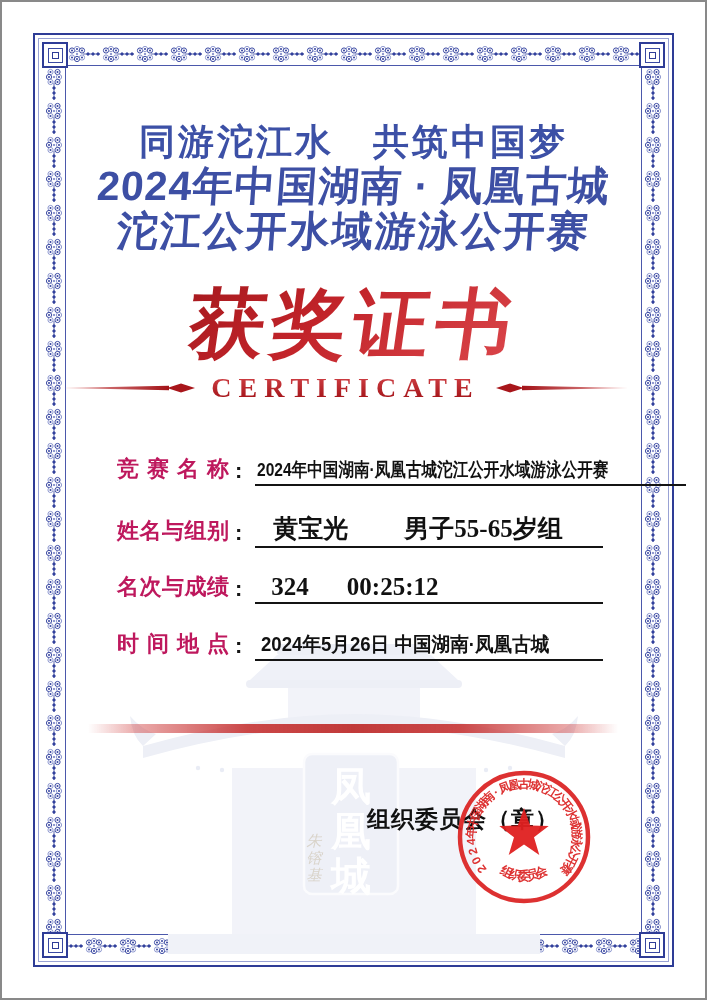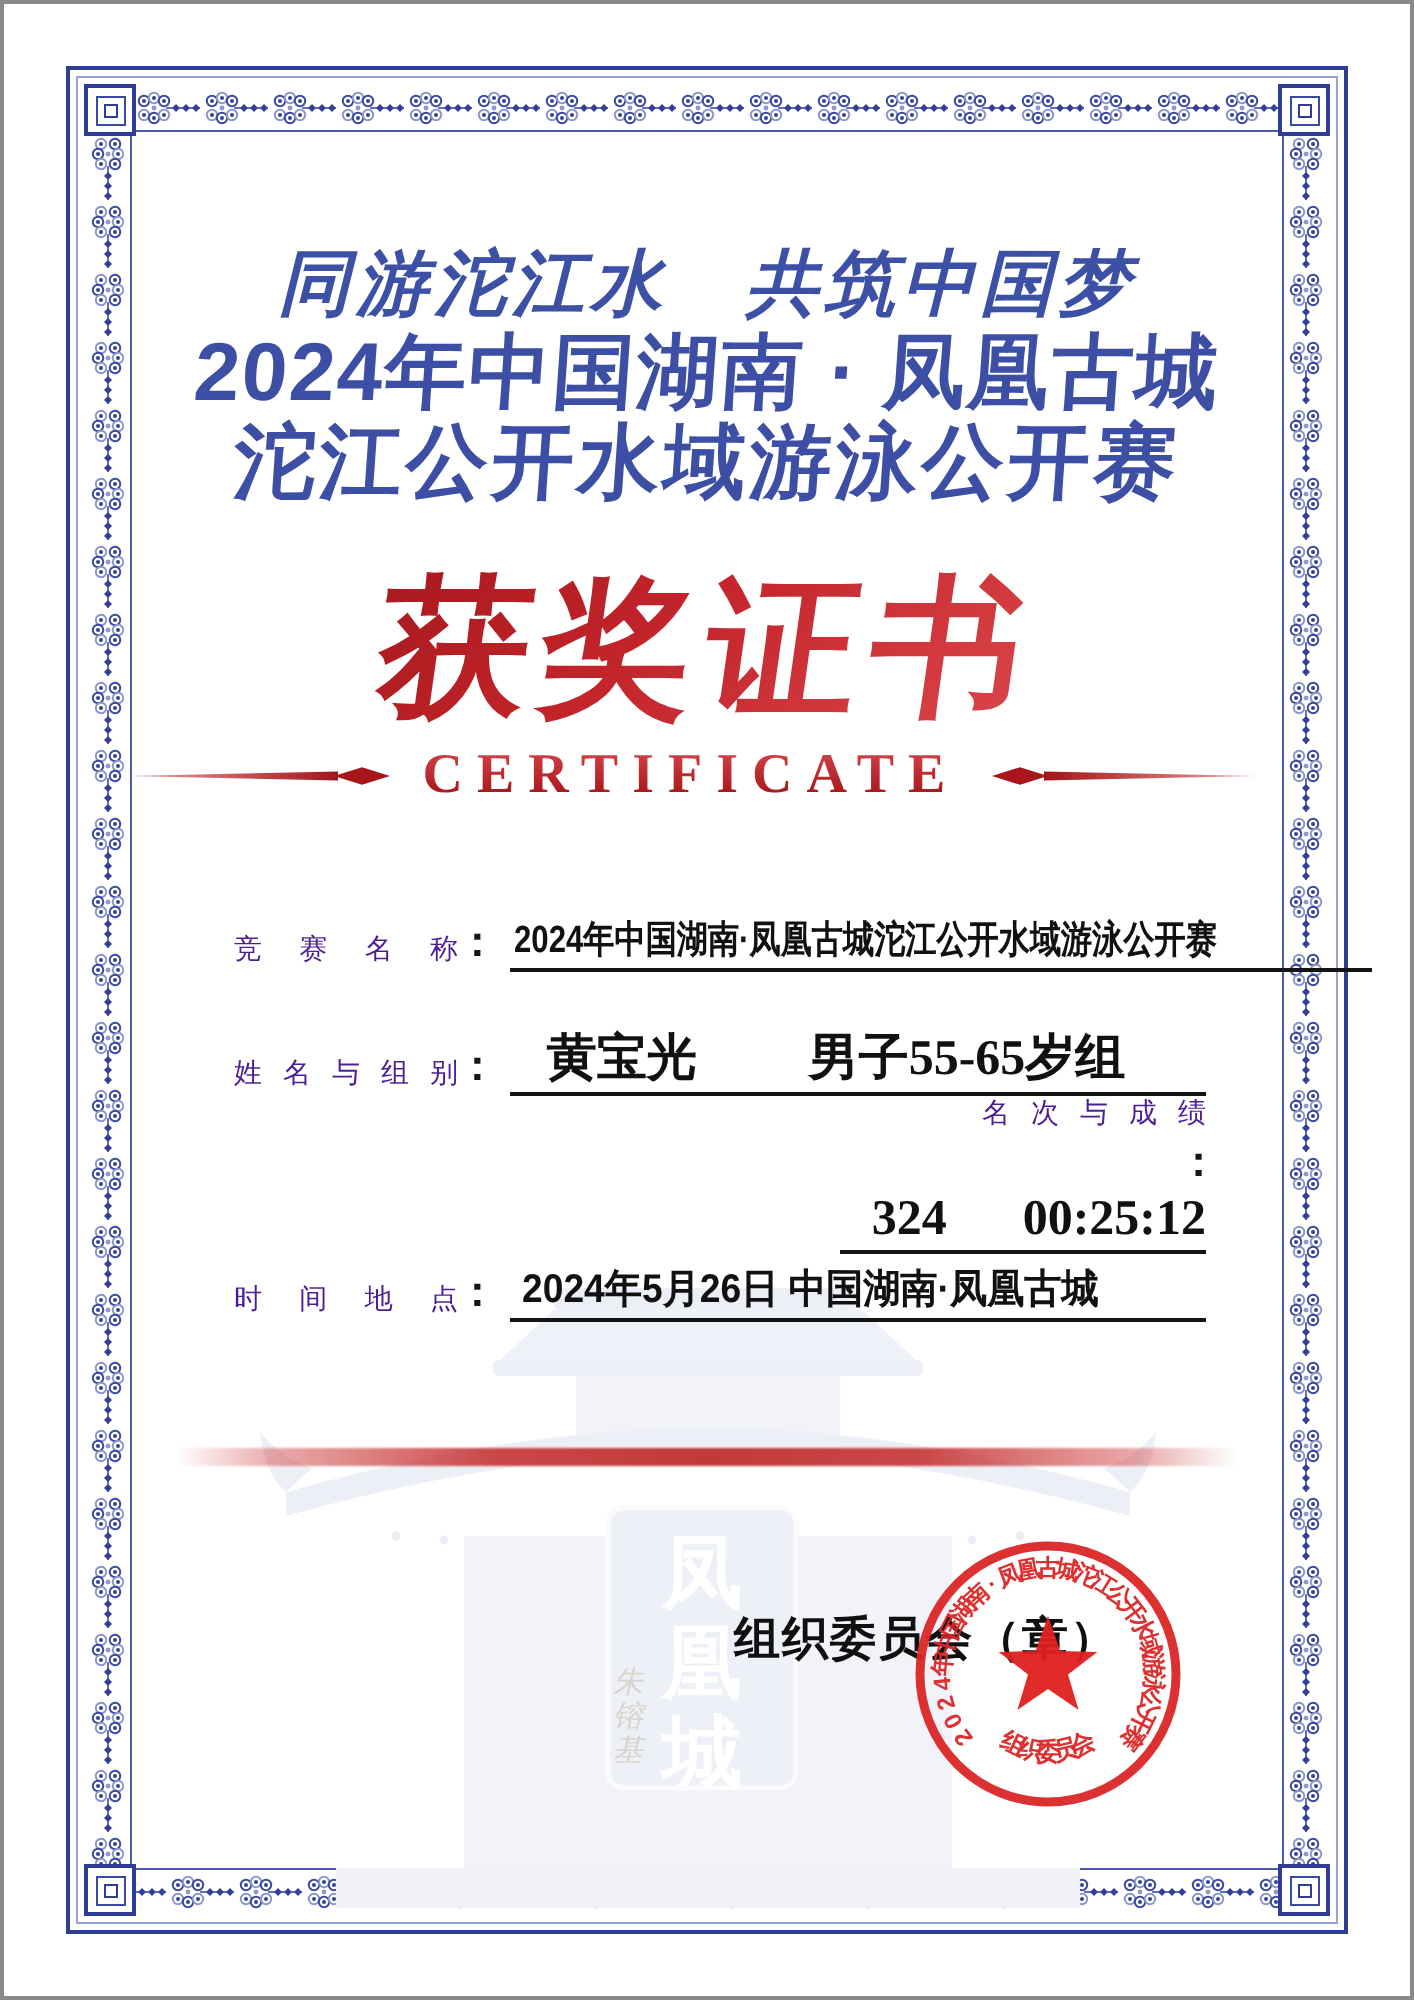--- a/index.html
+++ b/index.html
@@ -18,40 +18,40 @@
   .strip.left{left:45px;top:66px;width:18px;height:868px;}
   .strip.right{right:45px;top:66px;width:18px;height:868px;}
   .corner{position:absolute;width:22px;height:22px;border:2px solid #2e3c96;
     display:flex;align-items:center;justify-content:center;background:#fff;}
   .corner .c2{width:13px;height:13px;border:1px solid #3a49a2;display:flex;align-items:center;justify-content:center;}
   .corner .c3{width:5px;height:5px;border:1.5px solid #2e3c96;}
   .corner.tl{left:42px;top:42px;} .corner.tr{right:42px;top:42px;}
   .corner.bl{left:42px;bottom:42px;} .corner.br{right:42px;bottom:42px;}
   
   .slogan{position:absolute;left:0;right:0;top:118px;text-align:center;
-    font-size:36px;font-weight:800;font-style:italic;color:#3c50a6;letter-spacing:3px;}
+    font-size:36px;font-weight:800;color:#3c50a6;letter-spacing:3px;}
   .event1{position:absolute;left:0;right:0;top:159px;text-align:center;
     font-size:41px;font-weight:900;color:#3d4fa4;transform:skewX(-4deg);letter-spacing:1px;}
   .event2{position:absolute;left:0;right:0;top:204px;text-align:center;
     font-size:41px;font-weight:900;color:#3d4fa4;transform:skewX(-4deg);letter-spacing:2px;}
   .award{position:absolute;left:0;right:0;top:274px;text-align:center;
     font-size:76px;font-weight:900;letter-spacing:6px;transform:skewX(-8deg);
     background:linear-gradient(135deg,#8f1014 5%,#c2242a 45%,#ef6266 100%);
     -webkit-background-clip:text;background-clip:text;color:transparent;-webkit-text-fill-color:transparent;}
   .subtitle{position:absolute;left:0;right:16px;top:370px;height:36px;
     display:flex;align-items:center;justify-content:center;gap:10px;}
   .subtitle .en{font-family:"Liberation Serif","DejaVu Serif",serif;font-size:28px;font-weight:700;
     letter-spacing:7px;background:linear-gradient(180deg,#d8484d 0%,#a31318 85%);
     -webkit-background-clip:text;background-clip:text;color:transparent;-webkit-text-fill-color:transparent;}
   .flourish{width:138px;height:12px;flex:0 0 auto;}
   
   .fields{position:absolute;left:117px;top:444px;width:486px;}
   .frow{display:flex;align-items:flex-end;}
-  .frow.r1{height:42px;} .frow.r2{height:62px;} .frow.r3{height:56px;flex-direction:column;} .frow.r4{height:57px;}
-  .flabel{width:112px;flex:0 0 auto;font-size:14px;font-weight:400;color:#4c1d95;
+  .frow.r1{height:42px;} .frow.r2{height:62px;} .frow.r3{height:56px;} .frow.r4{height:57px;}
+  .flabel{width:112px;flex:0 0 auto;font-size:22px;font-weight:700;color:#be185d;
     text-align:justify;text-align-last:justify;padding-bottom:2px;}
   .fcolon{flex:0 0 auto;font-size:22px;font-weight:700;color:#161616;margin-left:6px;padding-bottom:2px;}
   .fvals{flex:1;margin-left:13px;border-bottom:2px solid #141414;display:flex;
     align-items:flex-end;white-space:nowrap;padding-bottom:1px;}
   .v-compact{font-size:19px;font-weight:700;transform:scaleX(.82);transform-origin:0 100%;margin-left:2px;color:#111;}
   .v-serif{font-family:"Liberation Serif","DejaVu Serif",serif;font-size:25px;font-weight:600;color:#111;}
   .r2 .v1{margin-left:18px;} .r2 .v2{margin-left:56px;}
   .r3 .v1{margin-left:16px;} .r3 .v2{margin-left:38px;}
   .v-date{font-size:20px;font-weight:700;transform:scaleX(.93);transform-origin:0 100%;margin-left:6px;color:#111;}
   

